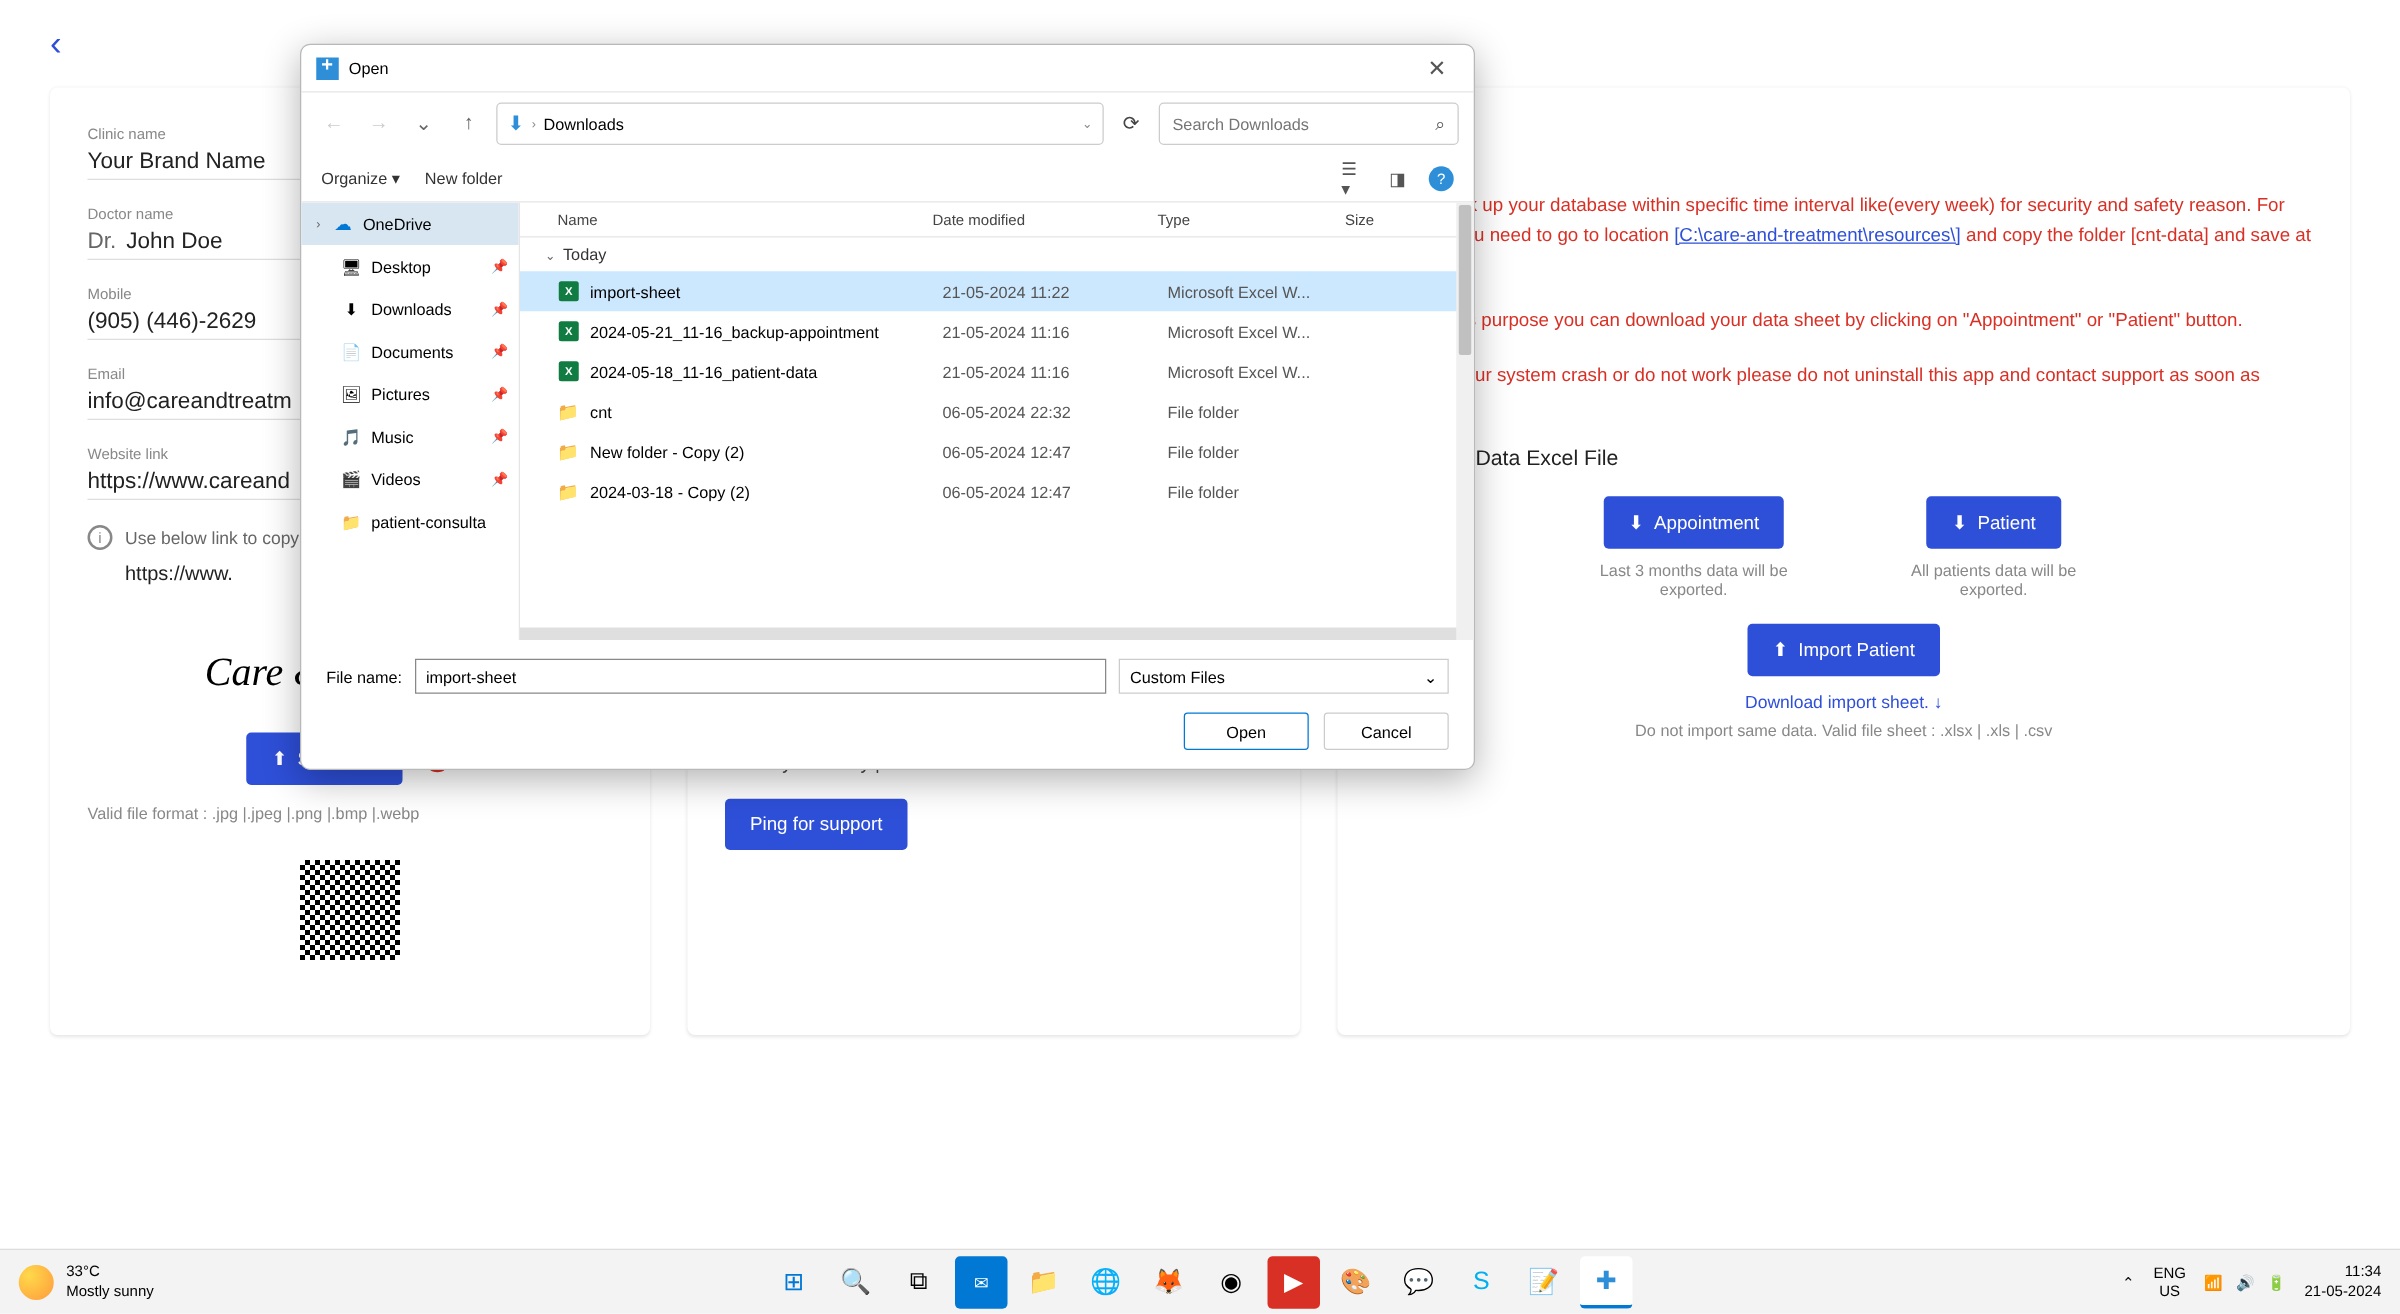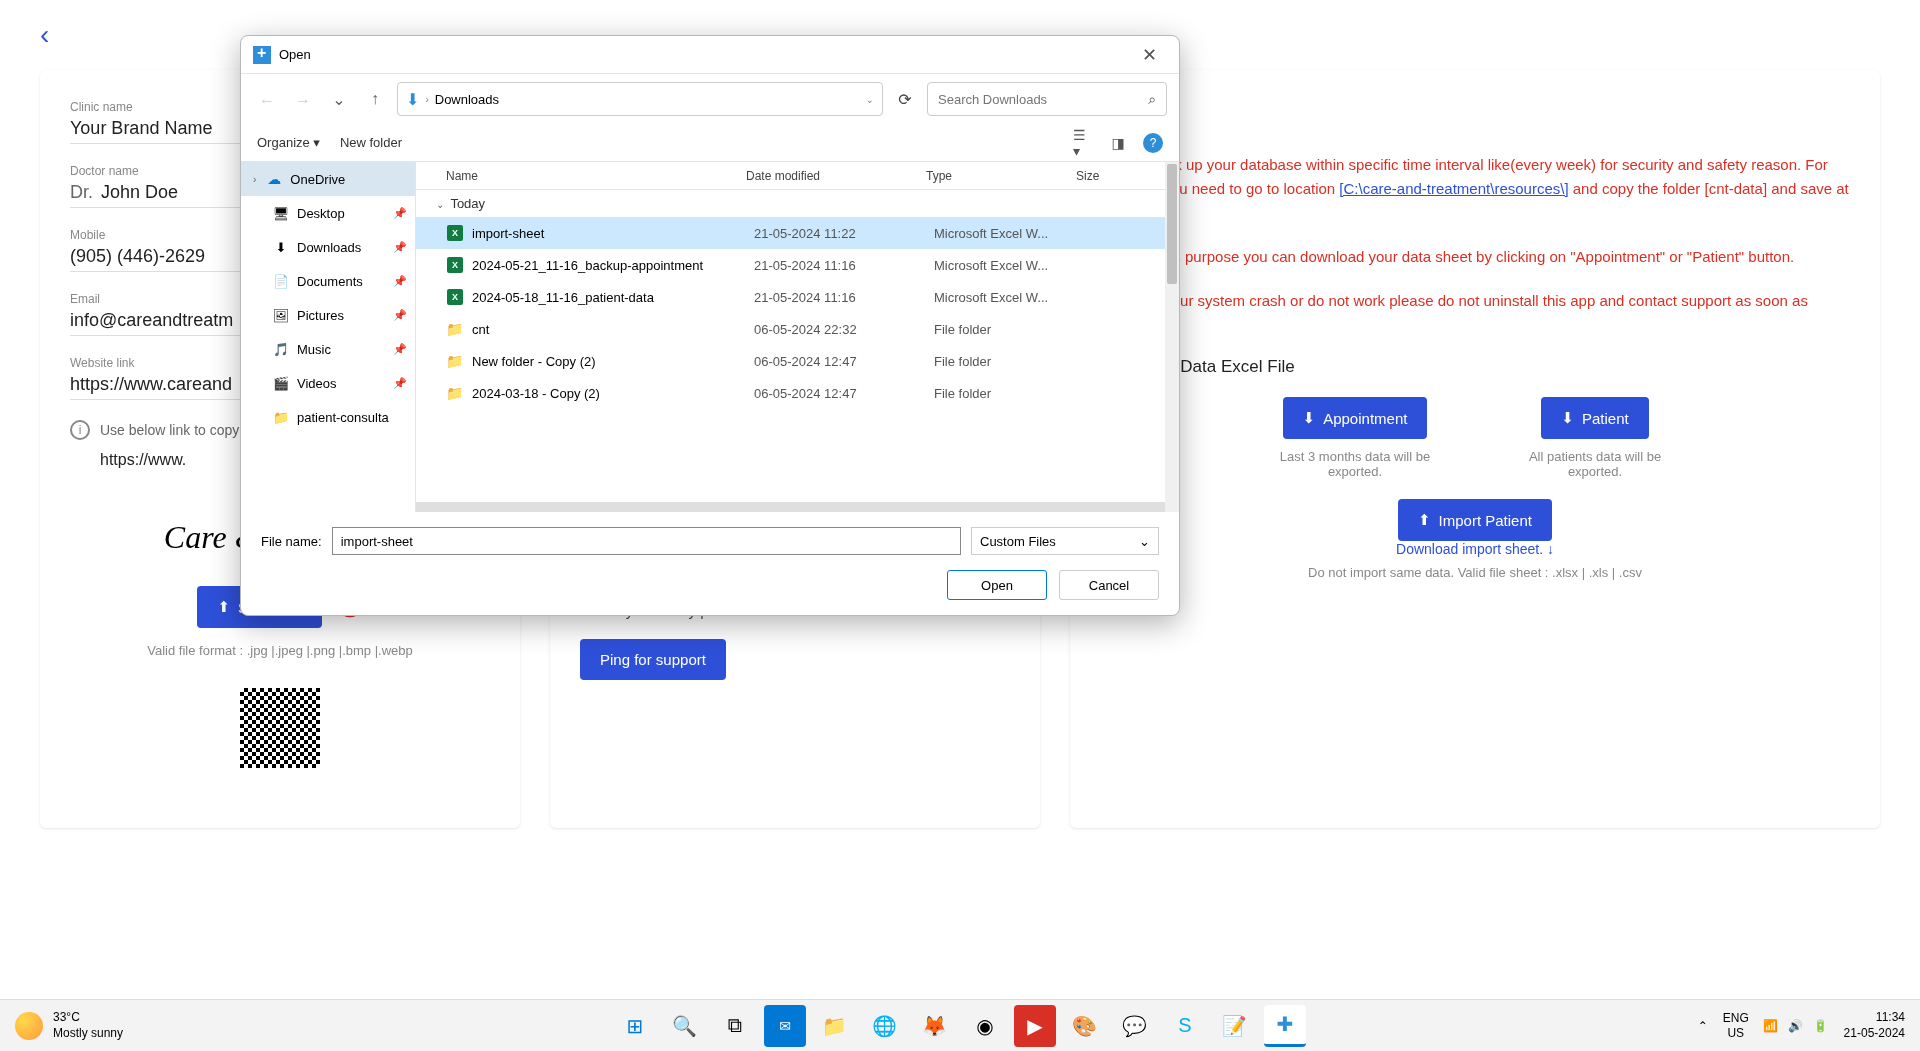--- a/index.html
+++ b/index.html
@@ -22,33 +22,33 @@
 .field-value{font-size:18px;color:#222;border-bottom:1px solid #ddd;padding-bottom:4px}
 .field-value .prefix{color:#666;margin-right:8px}
 .info-row{display:flex;gap:10px;align-items:flex-start;margin-top:10px}
 .info-icon{width:20px;height:20px;border:2px solid #888;border-radius:50%;display:flex;align-items:center;justify-content:center;font-size:12px;color:#888}
 .info-text{font-size:14px;color:#666;line-height:1.5}
 .link-text{font-size:16px;color:#222;margin-top:10px;margin-left:30px}
 .signature{font-family:cursive;font-size:32px;text-align:center;margin:50px 0 30px;font-style:italic}
 .sig-row{display:flex;gap:15px;align-items:center;justify-content:center}
 .btn{background:#2e4fd8;color:#fff;border:none;padding:12px 20px;border-radius:4px;font-size:15px;cursor:pointer;display:inline-flex;align-items:center;gap:8px}
 .trash-icon{color:#d93025;font-size:20px;cursor:pointer}
-.valid-format{text-align:center;font-size:13px;color:#888;margin-top:15px}
+.valid-format{text-align:left;font-size:13px;color:#888;margin-top:15px}
 .qr{width:80px;height:80px;margin:30px auto;background:repeating-linear-gradient(0deg,#000 0 4px,#fff 4px 8px),repeating-linear-gradient(90deg,#000 0 4px,#fff 4px 8px);background-blend-mode:difference}
 .biz-hours{font-size:15px;font-weight:600;margin-bottom:5px}
 .biz-hours-val{font-size:15px;color:#444;margin-bottom:20px}
 .backup-title{font-size:24px;color:#d93025;margin-bottom:25px}
 .backup-text{font-size:15px;color:#d93025;line-height:1.6;margin-bottom:20px}
 .backup-link{color:#2e4fd8;text-decoration:underline}
 .dl-title{font-size:17px;color:#222;margin-bottom:20px}
 .dl-row{display:flex;gap:60px;justify-content:center;margin-bottom:10px}
 .dl-col{text-align:center}
 .dl-sub{font-size:13px;color:#888;margin-top:10px;max-width:180px}
 .import-row{text-align:center;margin-top:20px}
-.import-link{font-size:14px;color:#2e4fd8;display:block}
+.import-link{font-size:14px;color:#2e4fd8;margin-top:12px;display:block}
 .import-sub{font-size:13px;color:#888;margin-top:8px}
 .dialog{position:absolute;left:240px;top:35px;width:940px;background:#fff;border:1px solid #b8b8b8;border-radius:8px;box-shadow:0 8px 30px rgba(0,0,0,.3);z-index:100}
 .dlg-title{height:38px;display:flex;align-items:center;padding:0 12px;border-bottom:1px solid #e5e5e5}
 .dlg-title-icon{width:18px;height:18px;background:#2e8fd8;margin-right:8px;position:relative}
 .dlg-title-icon::before{content:'+';position:absolute;color:#fff;font-size:16px;font-weight:bold;left:4px;top:-2px}
 .dlg-title-text{font-size:13px}
 .dlg-close{margin-left:auto;font-size:18px;color:#555;cursor:pointer;padding:4px 10px}
 .dlg-nav{height:50px;display:flex;align-items:center;padding:0 12px;gap:8px}
 .nav-btn{width:28px;height:28px;display:flex;align-items:center;justify-content:center;color:#666;cursor:pointer;font-size:16px}
 .nav-btn.disabled{color:#ccc}
@@ -89,21 +89,21 @@
 .fld-icon{color:#ffc83d;font-size:14px}
 .fl-name{width:282px;overflow:hidden;text-overflow:ellipsis;white-space:nowrap}
 .fl-date{width:180px;color:#555}
 .fl-type{width:150px;color:#555;overflow:hidden;text-overflow:ellipsis;white-space:nowrap}
 .scroll-v{position:absolute;right:0;top:0;width:14px;height:100%;background:#f0f0f0}
 .scroll-thumb{width:10px;height:120px;background:#c0c0c0;margin:2px auto;border-radius:2px}
 .scroll-h{position:absolute;bottom:0;left:0;right:14px;height:10px;background:#c0c0c0;opacity:.5}
 .dlg-footer{padding:15px 20px;display:flex;align-items:center;gap:10px}
 .fn-label{font-size:13px}
 .fn-input{flex:1;height:28px;border:1px solid #888;padding:0 8px;font-size:13px}
-.ft-select{width:188px;height:28px;border:1px solid #ccc;padding:0 8px;font-size:13px;display:flex;align-items:center;justify-content:space-between}
+.ft-select{width:264px;height:28px;border:1px solid #ccc;padding:0 8px;font-size:13px;display:flex;align-items:center;justify-content:space-between}
 .dlg-actions{padding:0 20px 15px;display:flex;justify-content:flex-end;gap:12px}
 .dlg-btn{width:100px;height:30px;border:1px solid #ccc;background:#fff;font-size:13px;cursor:pointer;border-radius:3px}
 .dlg-btn.primary{border-color:#0078d4}
 .taskbar{position:absolute;bottom:0;left:0;right:0;height:52px;background:#f3f3f3;border-top:1px solid #ddd;display:flex;align-items:center;padding:0 15px}
 .tb-weather{display:flex;align-items:center;gap:10px}
 .weather-icon{width:28px;height:28px;background:radial-gradient(circle at 30% 30%,#ffd94a,#ff9a3c);border-radius:50%}
 .weather-text{font-size:12px;line-height:1.3}
 .tb-apps{position:absolute;left:50%;transform:translateX(-50%);display:flex;gap:8px}
 .tb-app{width:42px;height:42px;display:flex;align-items:center;justify-content:center;border-radius:4px;cursor:pointer;font-size:20px}
 .tb-app.active{background:#fff;border-bottom:3px solid #0078d4}

